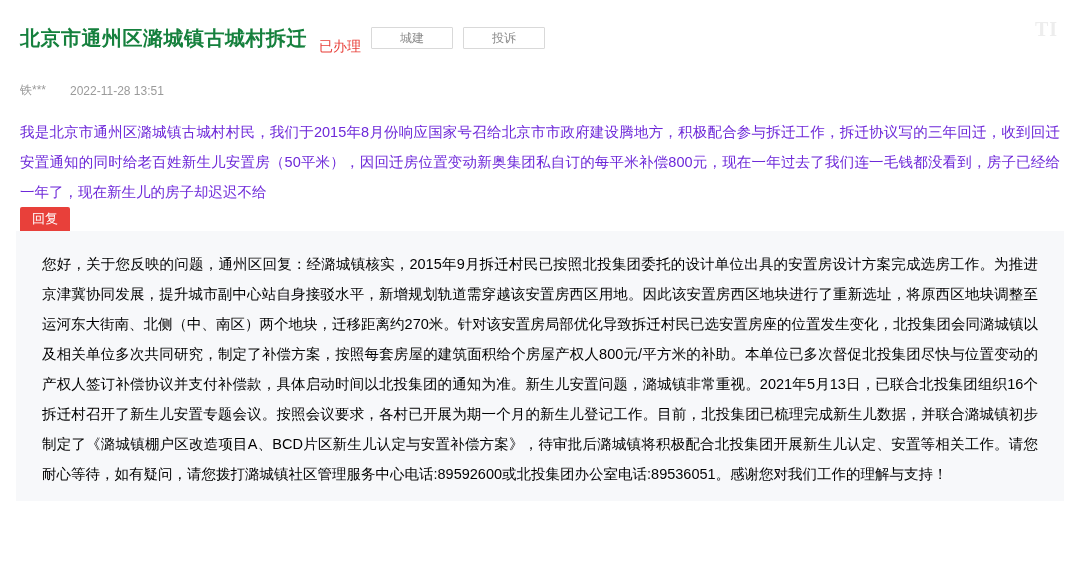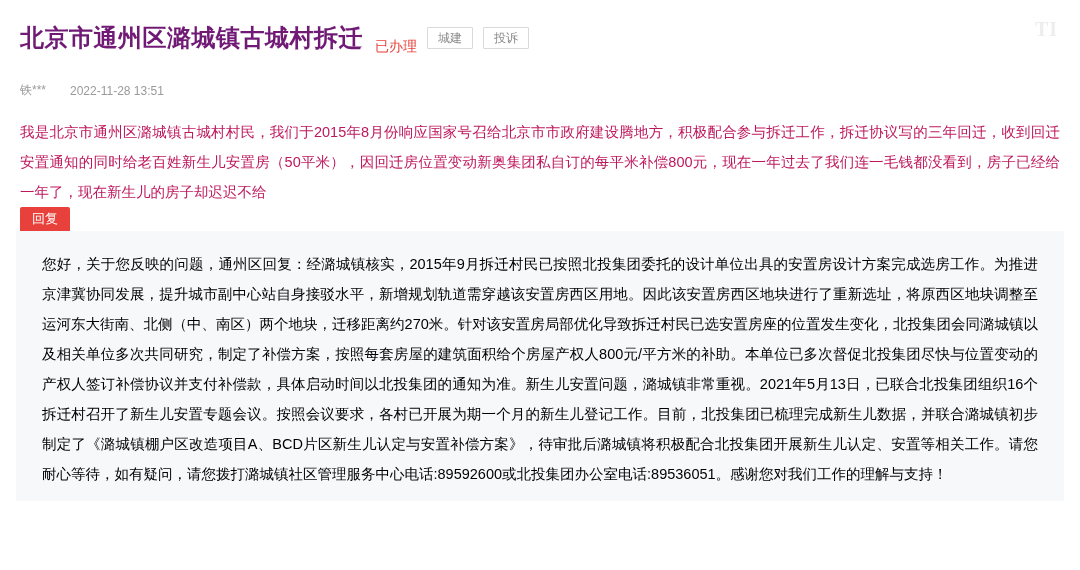--- a/index.html
+++ b/index.html
@@ -23,39 +23,39 @@
     padding: 0 16px;
   }
   
   .header-row {
     display: flex;
     align-items: center;
     padding-top: 16px;
     padding-left: 4px;
   }
   .post-title {
-    font-size: 24px;
+    font-size: 20px;
     font-weight: bold;
-    color: #701a75;
+    color: #15803d;
     letter-spacing: 0.5px;
     line-height: 28px;
   }
   .status-text {
     margin-left: 12px;
     font-size: 14px;
     color: #e8403a;
     line-height: 28px;
     margin-top: 16px;
   }
   .tag {
     margin-left: 10px;
     border: 1px solid #d9d9d9;
     color: #8a8a8a;
     font-size: 12px;
-    padding: 2px 10px;
+    padding: 2px 28px;
     line-height: 16px;
     border-radius: 1px;
     background: #ffffff;
   }
   .watermark {
     position: absolute;
     right: 22px;
     top: 18px;
     font-size: 20px;
     color: #ededed;
@@ -74,21 +74,21 @@
   }
   .meta-user {
     margin-right: 24px;
   }
   
   .post-body {
     margin-top: 18px;
     padding: 0 4px;
     font-size: 14.5px;
     line-height: 30px;
-    color: #be185d;
+    color: #6d28d9;
     text-align: justify;
   }
   .privacy-note {
     margin-top: 26px;
     padding-left: 4px;
     font-size: 13px;
     color: #9b9b9b;
     line-height: 22px;
   }
   

